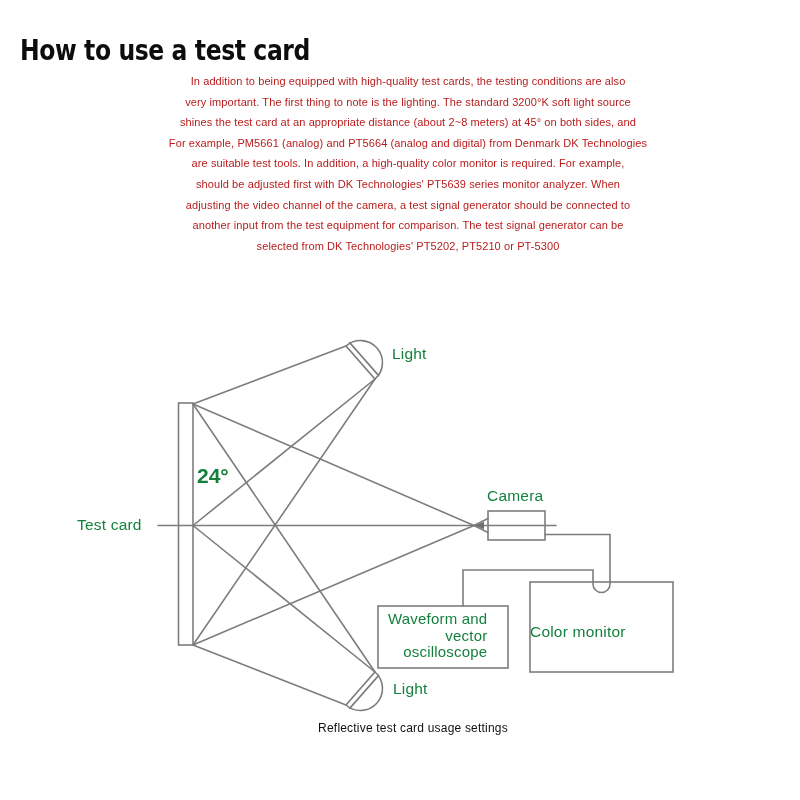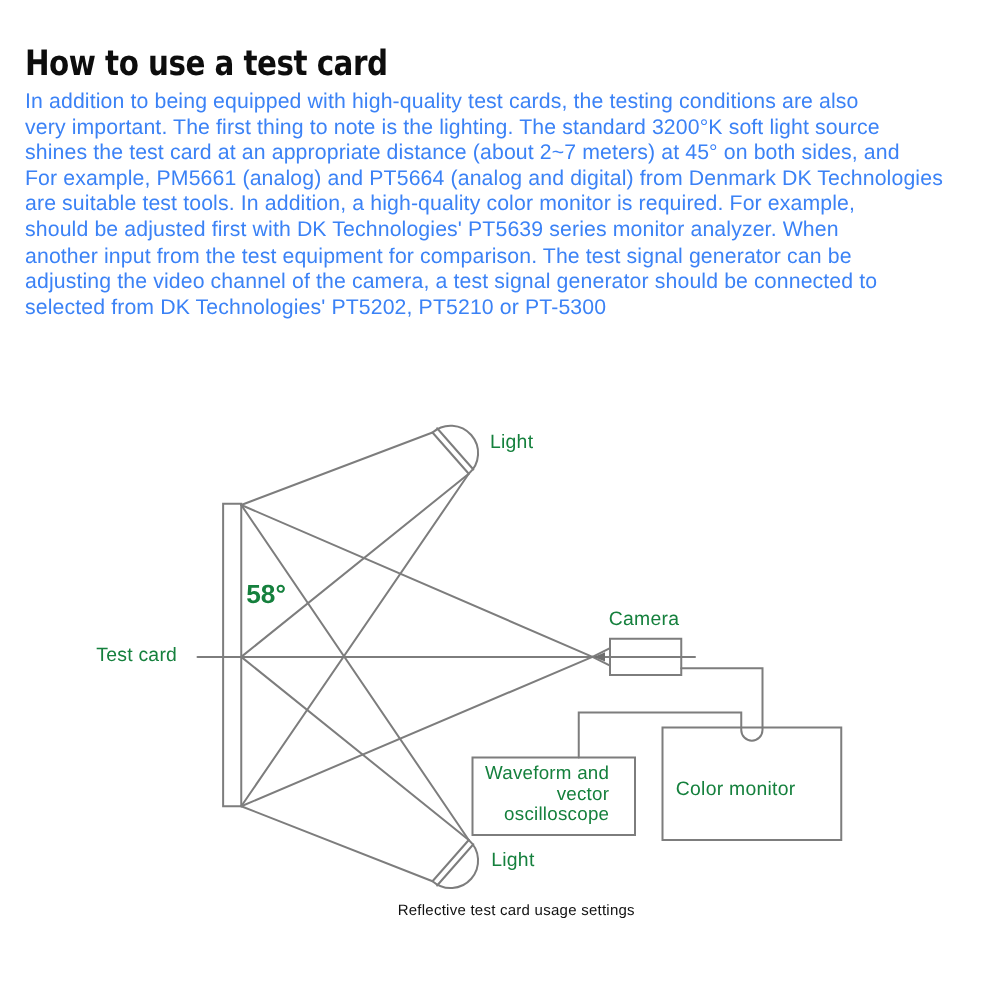--- a/index.html
+++ b/index.html
@@ -9,54 +9,54 @@
   }
   .page-title{
     position:absolute;left:20px;top:34px;
     font-size:28px;font-weight:bold;letter-spacing:-0.5px;
     transform:scaleX(0.84);transform-origin:left top;
     white-space:nowrap;color:#0d0d0d;
     font-family:"DejaVu Sans","Liberation Sans",sans-serif;
   }
   .body-text{
     position:absolute;left:20px;top:71px;width:776px;
-    font-size:17px;line-height:20.6px;letter-spacing:0.1px;color:#3b82f6;
+    font-size:11px;line-height:20.6px;letter-spacing:0.1px;color:#b91c1c;text-align:center;
   }
   .body-text .line{white-space:nowrap;}
   .diagram-svg{position:absolute;left:0;top:0;width:800px;height:800px;}
   .dlabel{
     position:absolute;font-size:15.5px;color:#15803d;white-space:nowrap;
     letter-spacing:0.2px;
   }
   .lbl-light-top{left:392px;top:345px;}
   .lbl-camera{left:487px;top:487px;}
   .lbl-test-card{left:77px;top:516px;}
   .lbl-angle{left:197px;top:464px;font-size:21px;font-weight:bold;letter-spacing:0;}
   .lbl-light-bottom{left:393px;top:680px;}
   .lbl-oscilloscope{left:388px;top:611px;line-height:16.5px;font-size:15px;text-align:right;}
-  .lbl-monitor{left:530px;top:623px;width:117px;text-align:center;font-size:15.5px;}
+  .lbl-monitor{left:530px;top:623px;width:117px;text-align:left;font-size:15.5px;}
   .caption{
     position:absolute;left:246px;top:721px;width:334px;text-align:center;
     font-size:12px;color:#111;letter-spacing:0.2px;
   }
 </style>
 </head>
 <body>
 
 <div class="page-title">How to use a test card</div>
 
 <div class="body-text">
   <div class="line">In addition to being equipped with high-quality test cards, the testing conditions are also</div>
   <div class="line">very important. The first thing to note is the lighting. The standard 3200°K soft light source</div>
-  <div class="line">shines the test card at an appropriate distance (about 2~7 meters) at 45° on both sides, and</div>
+  <div class="line">shines the test card at an appropriate distance (about 2~8 meters) at 45° on both sides, and</div>
   <div class="line">For example, PM5661 (analog) and PT5664 (analog and digital) from Denmark DK Technologies</div>
   <div class="line">are suitable test tools. In addition, a high-quality color monitor is required. For example,</div>
   <div class="line">should be adjusted first with DK Technologies' PT5639 series monitor analyzer. When</div>
+  <div class="line">adjusting the video channel of the camera, a test signal generator should be connected to</div>
   <div class="line">another input from the test equipment for comparison. The test signal generator can be</div>
-  <div class="line">adjusting the video channel of the camera, a test signal generator should be connected to</div>
   <div class="line">selected from DK Technologies' PT5202, PT5210 or PT-5300</div>
 </div>
 
 <svg class="diagram-svg" viewBox="0 0 800 800" fill="none" stroke="#7d7d7d" stroke-width="1.6" stroke-linecap="round">
 
   <rect x="178.5" y="403" width="14.5" height="242"></rect>
 
   <line x1="158" y1="525.5" x2="556" y2="525.5"></line>
 
   <line x1="346" y1="346" x2="193" y2="404"></line>
@@ -81,21 +81,21 @@
   <path d="M 545 534.5 L 610 534.5 L 610 584 A 8.5 8.5 0 0 1 593 584 L 593 570 L 463 570 L 463 606"></path>
 
   <rect x="378" y="606" width="130" height="62"></rect>
 
   <rect x="530" y="582" width="143" height="90"></rect>
 </svg>
 
 <div class="dlabel lbl-light-top">Light</div>
 <div class="dlabel lbl-camera">Camera</div>
 <div class="dlabel lbl-test-card">Test card</div>
-<div class="dlabel lbl-angle">58°</div>
+<div class="dlabel lbl-angle">24°</div>
 <div class="dlabel lbl-light-bottom">Light</div>
 
 <div class="dlabel lbl-oscilloscope">
   <div>Waveform and</div>
   <div>vector</div>
   <div>oscilloscope</div>
 </div>
 
 <div class="dlabel lbl-monitor">Color monitor</div>
 

